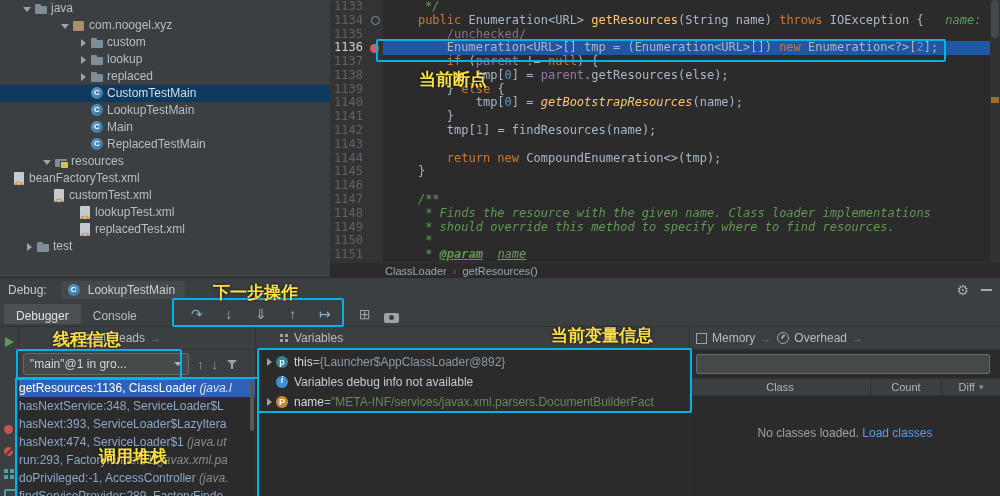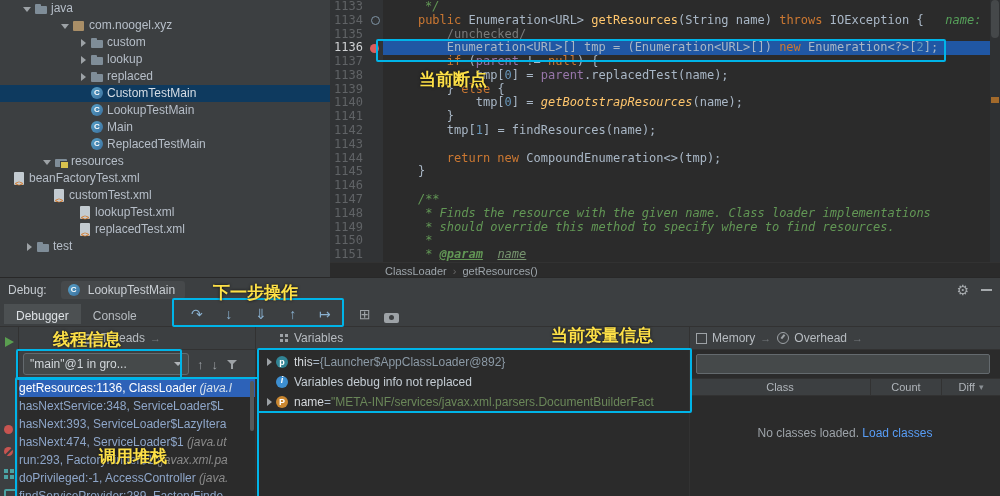--- a/index.html
+++ b/index.html
@@ -241,21 +241,21 @@
       </div>
   </div>
 
   <div id="editor-pane">
     <div id="code-lines">
         <div class="code-row"><span class="g-num">1133</span><span class="g-ico"></span><span class="code-text"><span class="sg-doc">     */</span></span></div>
         <div class="code-row"><span class="g-num">1134</span><span class="g-ico g-override"></span><span class="code-text"><span class="sg-pl">    </span><span class="sg-kw">public </span><span class="sg-pl">Enumeration&lt;URL&gt; </span><span class="sg-m">getResources</span><span class="sg-pl">(String name) </span><span class="sg-kw">throws </span><span class="sg-pl">IOException {</span><span class="sg-hint">   name: "ME</span></span></div>
         <div class="code-row"><span class="g-num">1135</span><span class="g-ico"></span><span class="code-text"><span class="sg-pl">        </span><span class="sg-cmt">/unchecked/</span></span></div>
         <div class="code-row current"><span class="g-num">1136</span><span class="g-ico g-breakpoint"></span><span class="code-text"><span class="sg-pl">        Enumeration&lt;URL&gt;[] tmp = (Enumeration&lt;URL&gt;[]) </span><span class="sg-kw">new </span><span class="sg-pl">Enumeration&lt;?&gt;[</span><span class="sg-num">2</span><span class="sg-pl">];</span></span></div>
         <div class="code-row"><span class="g-num">1137</span><span class="g-ico"></span><span class="code-text"><span class="sg-pl">        </span><span class="sg-kw">if </span><span class="sg-pl">(</span><span class="sg-fld">parent </span><span class="sg-pl">!= </span><span class="sg-kw">null</span><span class="sg-pl">) {</span></span></div>
-        <div class="code-row"><span class="g-num">1138</span><span class="g-ico"></span><span class="code-text"><span class="sg-pl">            tmp[</span><span class="sg-num">0</span><span class="sg-pl">] = </span><span class="sg-fld">parent</span><span class="sg-pl">.replacedTest(name);</span></span></div>
+        <div class="code-row"><span class="g-num">1138</span><span class="g-ico"></span><span class="code-text"><span class="sg-pl">            tmp[</span><span class="sg-num">0</span><span class="sg-pl">] = </span><span class="sg-fld">parent</span><span class="sg-pl">.getResources(else);</span></span></div>
         <div class="code-row"><span class="g-num">1139</span><span class="g-ico"></span><span class="code-text"><span class="sg-pl">        } </span><span class="sg-kw">else </span><span class="sg-pl">{</span></span></div>
         <div class="code-row"><span class="g-num">1140</span><span class="g-ico"></span><span class="code-text"><span class="sg-pl">            tmp[</span><span class="sg-num">0</span><span class="sg-pl">] = </span><span class="sg-mi">getBootstrapResources</span><span class="sg-pl">(name);</span></span></div>
         <div class="code-row"><span class="g-num">1141</span><span class="g-ico"></span><span class="code-text"><span class="sg-pl">        }</span></span></div>
         <div class="code-row"><span class="g-num">1142</span><span class="g-ico"></span><span class="code-text"><span class="sg-pl">        tmp[</span><span class="sg-num">1</span><span class="sg-pl">] = </span><span class="sg-pl">findResources</span><span class="sg-pl">(name);</span></span></div>
         <div class="code-row"><span class="g-num">1143</span><span class="g-ico"></span><span class="code-text"></span></div>
         <div class="code-row"><span class="g-num">1144</span><span class="g-ico"></span><span class="code-text"><span class="sg-pl">        </span><span class="sg-kw">return new </span><span class="sg-pl">CompoundEnumeration&lt;&gt;(tmp);</span></span></div>
         <div class="code-row"><span class="g-num">1145</span><span class="g-ico"></span><span class="code-text"><span class="sg-pl">    }</span></span></div>
         <div class="code-row"><span class="g-num">1146</span><span class="g-ico"></span><span class="code-text"></span></div>
         <div class="code-row"><span class="g-num">1147</span><span class="g-ico"></span><span class="code-text"><span class="sg-pl">    </span><span class="sg-doc">/**</span></span></div>
         <div class="code-row"><span class="g-num">1148</span><span class="g-ico"></span><span class="code-text"><span class="sg-pl">     </span><span class="sg-doc">* Finds the resource with the given name. Class loader implementations</span></span></div>
@@ -350,21 +350,21 @@
             <div class="var-row">
               <span class="var-arrow"></span>
               <span class="badge" style="background: rgb(49, 132, 149);">p</span>
               <span class="var-name">this</span>
               <span class="var-eq"> = </span>
               <span class="var-val v-obj">{Launcher$AppClassLoader@892}</span>
             </div>
             <div class="var-row">
               <span class="var-spacer"></span>
               <span class="info-ico"></span>
-              <span class="info-text">Variables debug info not replaced</span>
+              <span class="info-text">Variables debug info not available</span>
             </div>
             <div class="var-row">
               <span class="var-arrow"></span>
               <span class="badge" style="background: rgb(202, 135, 48);">P</span>
               <span class="var-name">name</span>
               <span class="var-eq"> = </span>
               <span class="var-val v-str">"META-INF/services/javax.xml.parsers.DocumentBuilderFact</span>
             </div>
           </div>
       </div>

